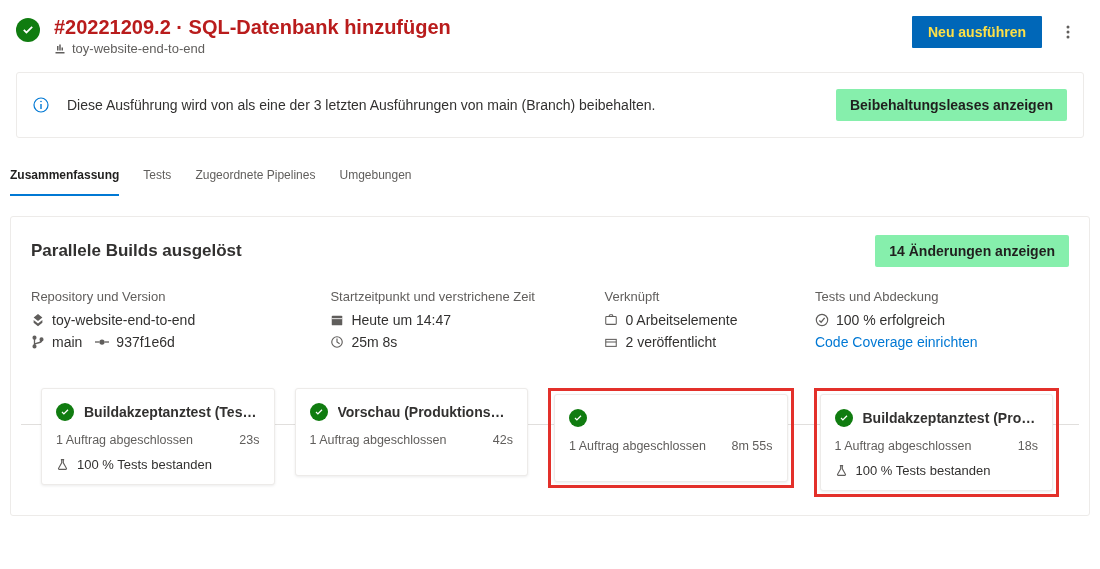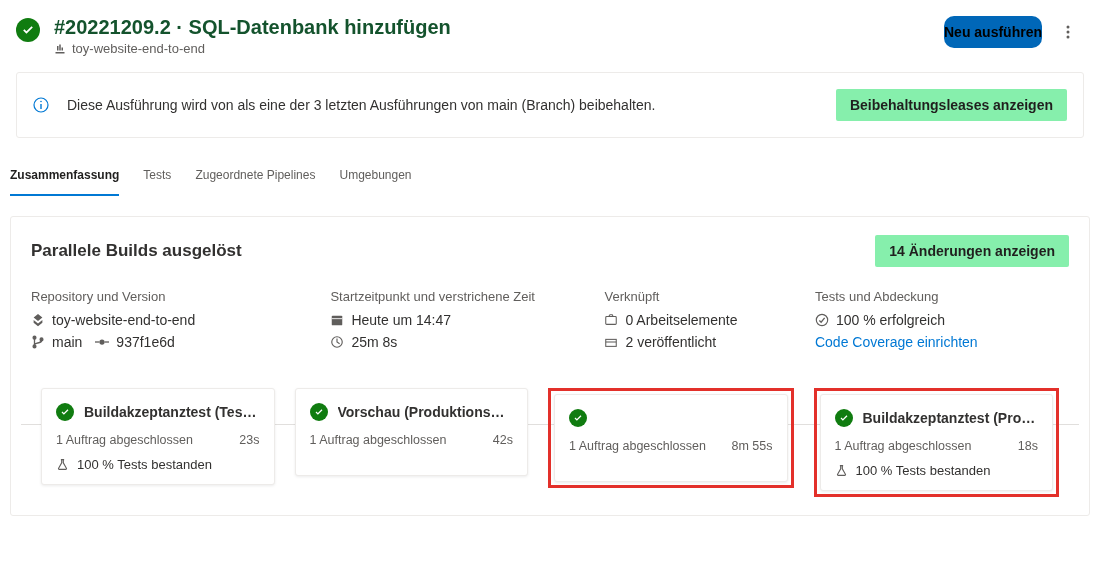--- a/index.html
+++ b/index.html
@@ -21,38 +21,38 @@
     background: #107c10;
     display: flex; align-items: center; justify-content: center;
     margin-top: 2px;
     flex-shrink: 0;
   }
   .status-circle svg { width: 14px; height: 14px; fill: #fff; }
   .title-block { margin-left: 14px; flex: 1; }
   .title-line {
     font-size: 20px;
     font-weight: 600;
-    color: #14532d;
+    color: #b91c1c;
   }
   .subtitle-line {
     display: flex; align-items: center;
     font-size: 13px;
     color: #605e5c;
     margin-top: 2px;
   }
   .subtitle-line svg { width: 12px; height: 12px; margin-right: 6px; fill: #605e5c; }
   .header-actions { display: flex; align-items: center; gap: 10px; }
   .btn-primary {
     background: #0067b8;
-    color: #000000;
+    color: #fde047;
     border: none;
-    padding: 8px 0;
+    padding: 8px 16px;
     font-size: 14px;
     font-weight: 600;
-    border-radius: 10px;
+    border-radius: 1px;
     cursor: pointer;
   }
   .kebab {
     width: 32px; height: 32px;
     display: flex; align-items: center; justify-content: center;
     cursor: pointer;
   }
   .kebab svg { width: 16px; height: 16px; fill: #605e5c; }
   .info-banner {
     margin: 4px 16px 20px 16px;

